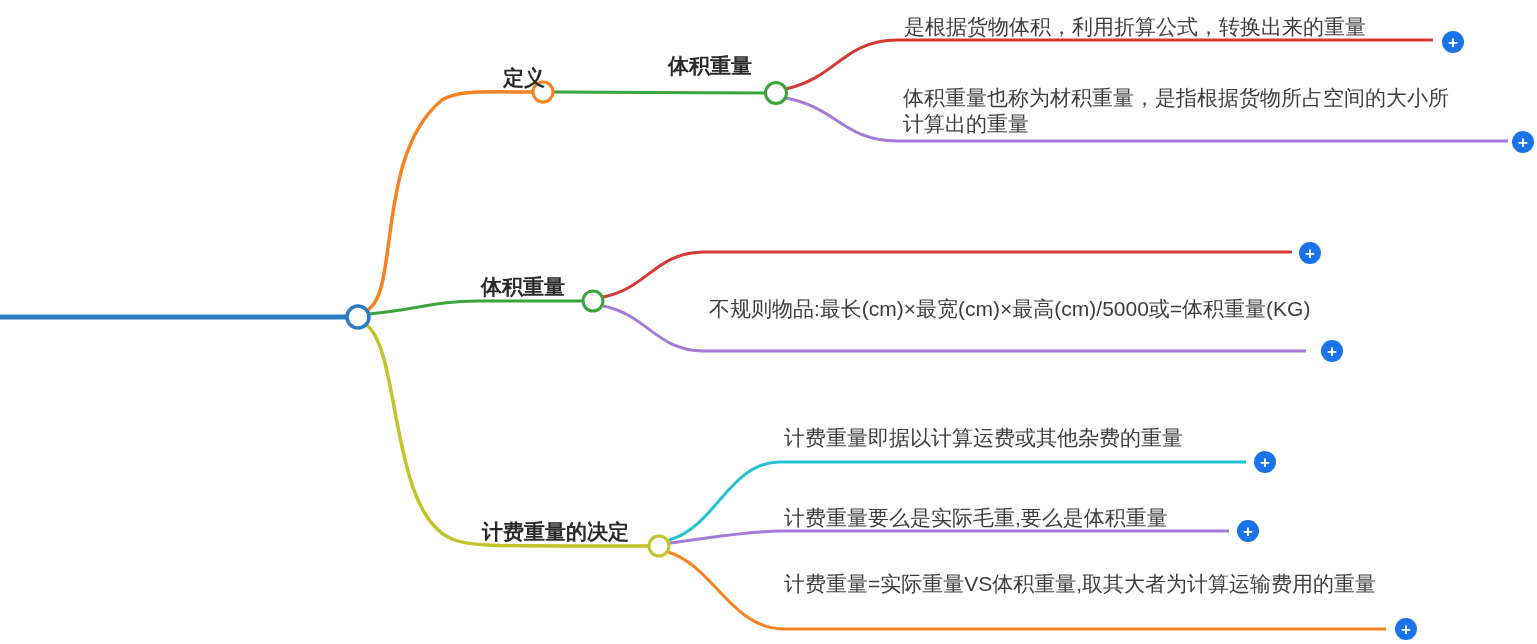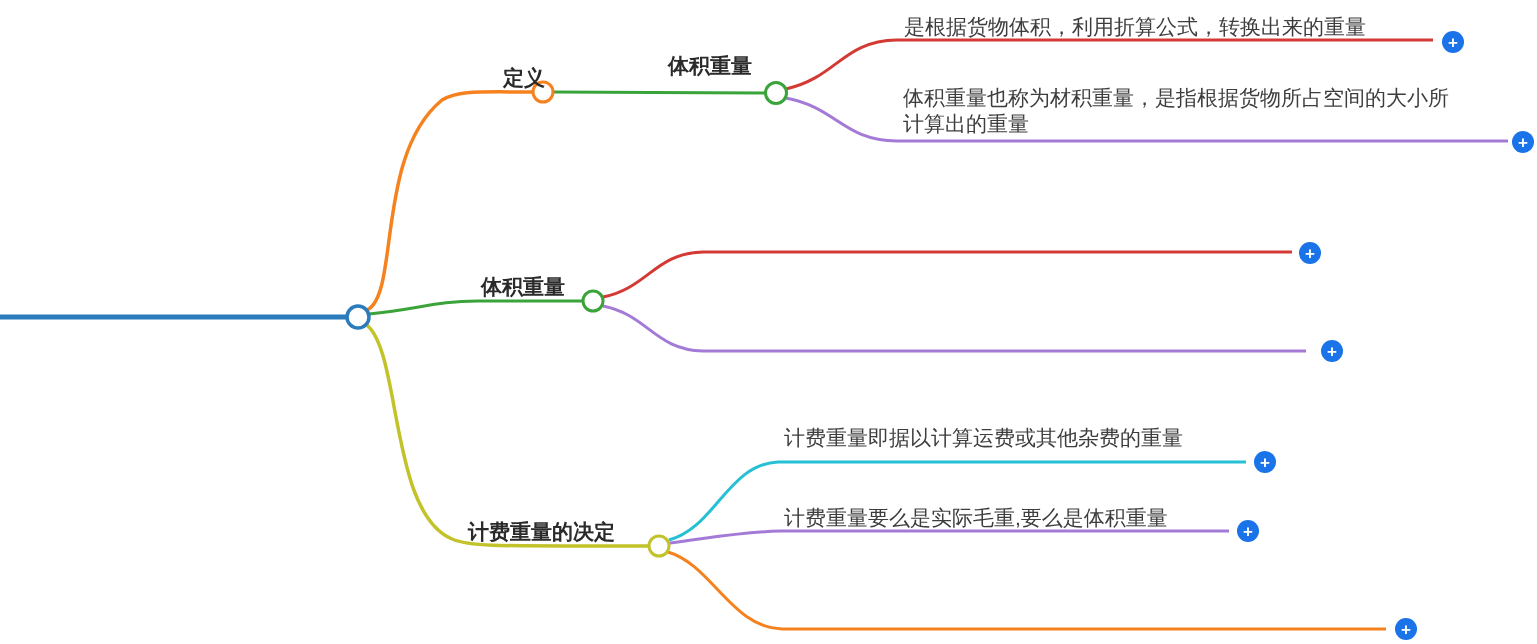--- a/index.html
+++ b/index.html
@@ -79,25 +79,27 @@
   <div class="leaf nowrap" style="left:904px;top:14px;">是根据货物体积，利用折算公式，转换出来的重量</div>
   <div class="plus-badge" style="left:1442px;top:31px;">+</div>
 
   <div class="leaf" style="left:903px;top:85px;width:565px;">体积重量也称为材积重量，是指根据货物所占空间的大小所计算出的重量</div>
   <div class="plus-badge" style="left:1512px;top:131px;">+</div>
 
   <div class="label node-label" style="left:481px;top:273px;">体积重量</div>
 
   <div class="plus-badge" style="left:1299px;top:242px;">+</div>
 
+  <div class="leaf" style="left:709px;top:296px;width:625px;">不规则物品:最长(cm)×最宽(cm)×最高(cm)/5000或=体积重量(KG)</div>
   <div class="plus-badge" style="left:1321px;top:340px;">+</div>
 
-  <div class="label node-label" style="left:468px;top:518px;">计费重量的决定</div>
+  <div class="label node-label" style="left:482px;top:518px;">计费重量的决定</div>
 
   <div class="leaf nowrap" style="left:784px;top:425px;">计费重量即据以计算运费或其他杂费的重量</div>
   <div class="plus-badge" style="left:1254px;top:451px;">+</div>
 
   <div class="leaf nowrap" style="left:784px;top:505px;">计费重量要么是实际毛重,要么是体积重量</div>
   <div class="plus-badge" style="left:1237px;top:520px;">+</div>
 
+  <div class="leaf" style="left:784px;top:571px;width:600px;">计费重量=实际重量VS体积重量,取其大者为计算运输费用的重量</div>
   <div class="plus-badge" style="left:1395px;top:618px;">+</div>
 
 </div>
 
 </body></html>

